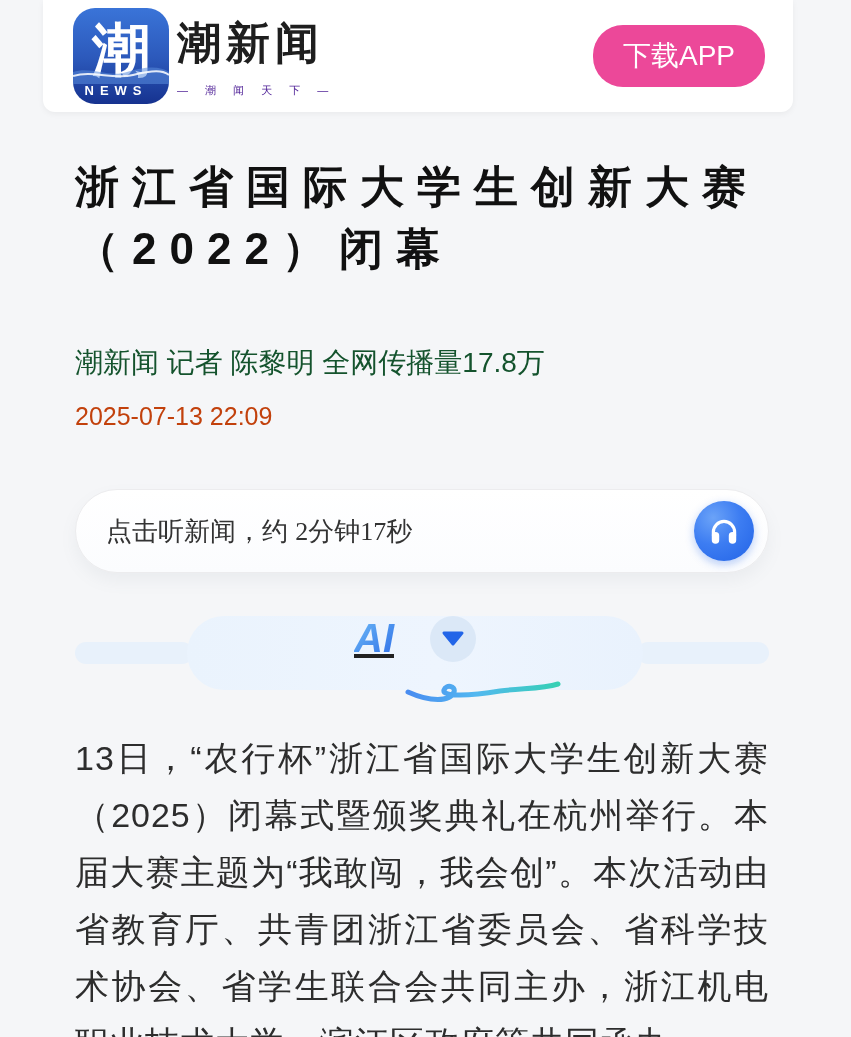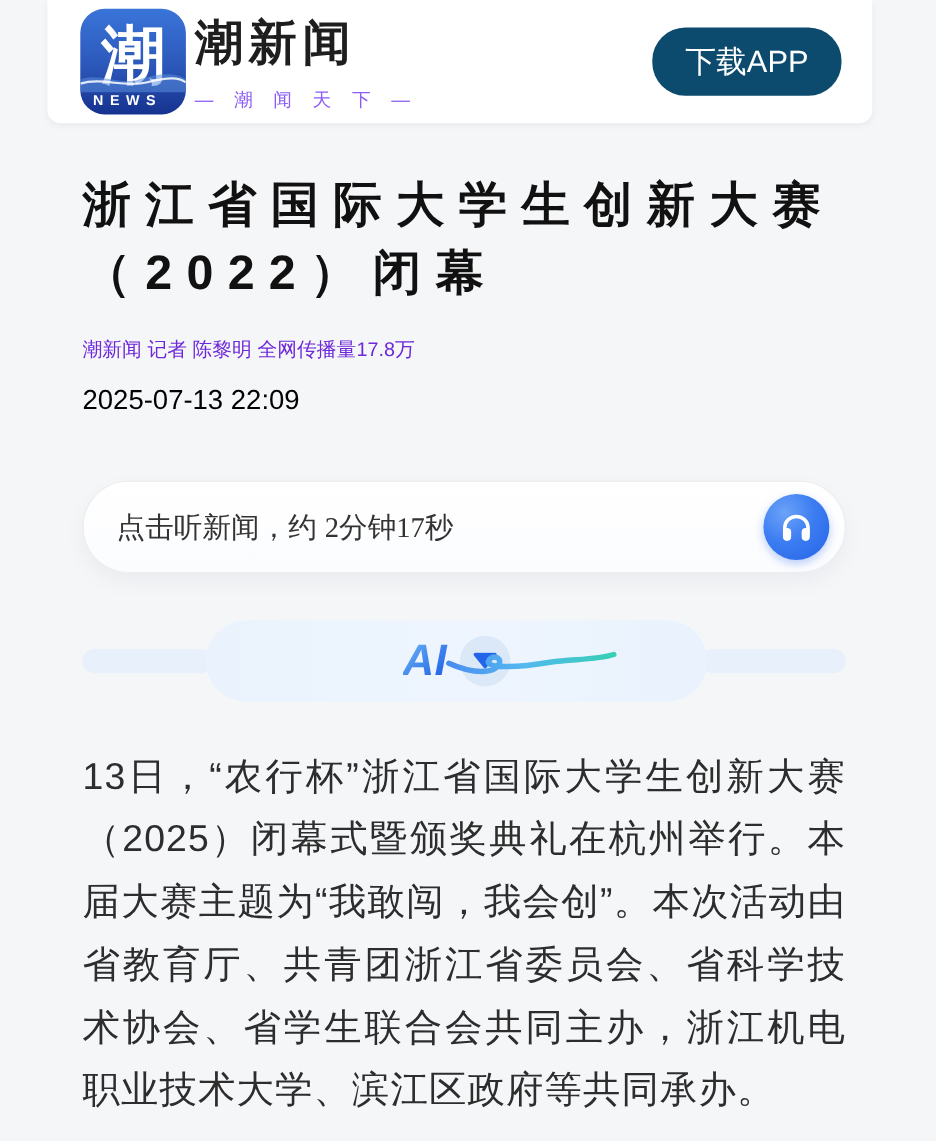--- a/index.html
+++ b/index.html
@@ -42,53 +42,53 @@
     text-align:center;
     font-size:13px; font-weight:700; letter-spacing:6px;
     color:#ffffff; text-indent:6px;
   }
   .brand-block { margin-left:8px; }
   .brand-title {
     font-size:44px; font-weight:700; color:#1e1e1e; letter-spacing:5px;
   }
   .brand-tagline {
     margin-top:10px;
-    font-size:17px; color:#8b5cf6; letter-spacing:7px;
+    font-size:11px; color:#4c1d95; letter-spacing:7px;
   }
   .download-btn {
     margin-left:auto;
     border:none;
-    background:#0c4a6e;
+    background:#ec4899;
     color:#ffffff;
     font-size:28px;
     font-family:inherit;
     padding:12px 30px;
     border-radius:30px;
     cursor:pointer;
   }
 
   
   .content { padding:0 82px 0 75px; }
   .article-title {
     margin-top:44px;
     font-size:44px;
     line-height:62px;
     font-weight:800;
     letter-spacing:13px;
     color:#111111;
   }
   .meta-byline {
-    margin-top:26px;
-    font-size:18px;
-    color:#6d28d9;
+    margin-top:64px;
+    font-size:28px;
+    color:#14532d;
   }
   .meta-date {
     margin-top:20px;
     font-size:25px;
-    color:#000000;
+    color:#c2410c;
   }
 
   
   .audio-pill {
     margin-top:58px;
     height:84px;
     border-radius:42px;
     background:linear-gradient(180deg,#ffffff 0%,#fbfcfe 100%);
     border:1px solid #ececee;
     box-shadow:0 8px 16px rgba(120,130,145,0.08);
@@ -120,24 +120,24 @@
     background:#e8f1fb;
     border-radius:11px;
   }
   .ai-bar.left  { width:118px; flex:0 0 auto; }
   .ai-bar.right { flex:1; }
   .ai-capsule {
     width:456px; height:74px; flex:0 0 auto;
     margin:0 -6px;
     border-radius:37px;
     background:linear-gradient(90deg,#eaf3fd 0%,#eef5fe 55%,#e9f2fd 100%);
-    display:flex; align-items:center; justify-content:center;
-    gap:4px;
+    display:flex; justify-content:center;
+    gap:16px;
     cursor:pointer;
-    position:relative; z-index:1;
+    position:relative; z-index:1;text-decoration:underline;
   }
   .ai-logo {
     font-size:40px; font-weight:800; font-style:italic;
     background:linear-gradient(135deg,#6fbdf7 0%,#2f6fe8 70%,#1d55d8 100%);
     -webkit-background-clip:text; background-clip:text; color:transparent;
     padding-right:4px;
   }
   .ai-title-wrap { position:relative; }
   .ai-title { font-size:34px; font-weight:800; color:#1c2335; letter-spacing:3px; }
   .ai-title-wrap svg { position:absolute; left:-10px; bottom:-16px; }

